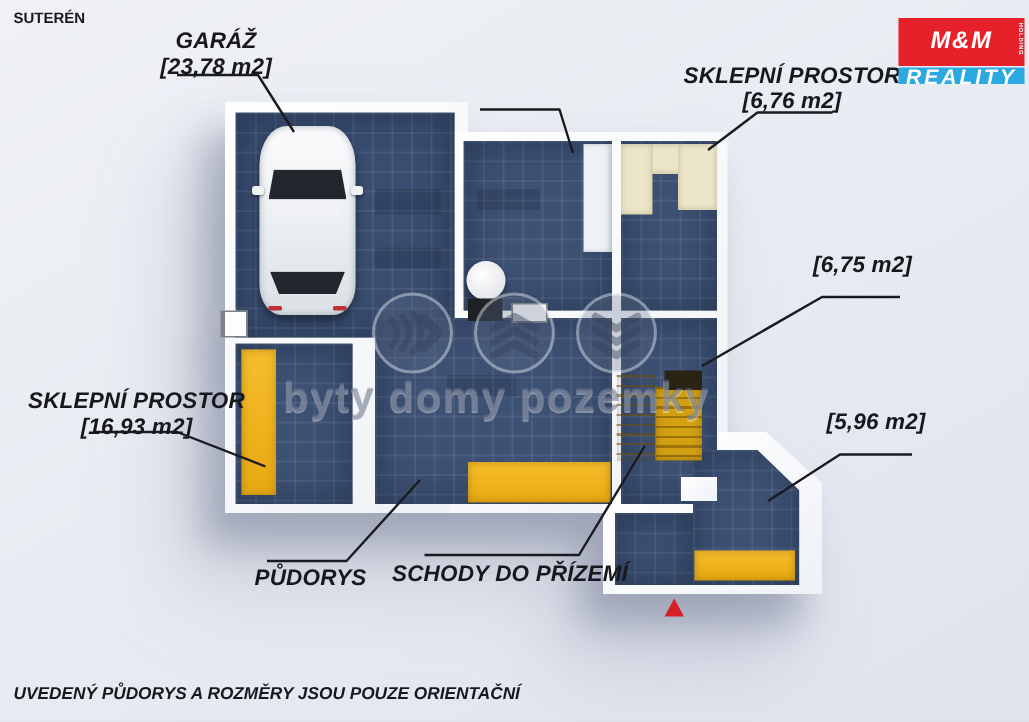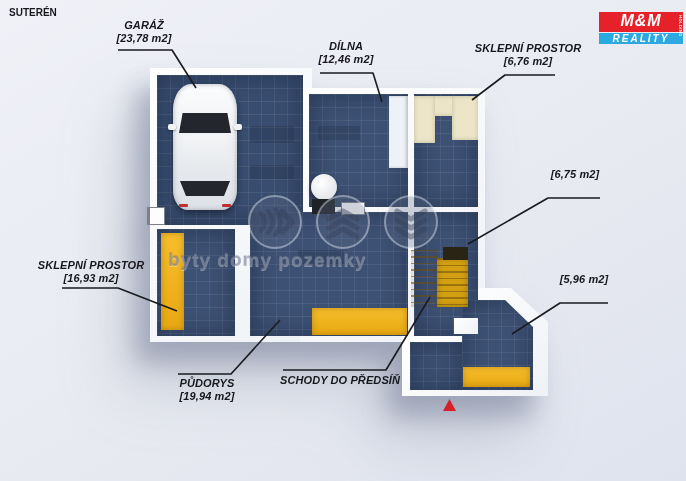--- a/index.html
+++ b/index.html
@@ -30,38 +30,38 @@
   .car-windshield{position:absolute;left:6px;right:6px;top:29px;height:20px;background:#23262d;
     clip-path:polygon(7% 0,93% 0,100% 100%,0 100%);}
   .car-rear-window{position:absolute;left:7px;right:7px;top:97px;height:15px;background:#23262d;
     clip-path:polygon(0 0,100% 0,88% 100%,12% 100%);}
   .car-roof{position:absolute;left:9px;right:9px;top:51px;height:44px;background:linear-gradient(180deg,#f2f4f6,#e3e6ea);border-radius:6px;}
   .car-mirror{position:absolute;top:40px;width:8px;height:6px;background:#f0f2f4;border-radius:2px;box-shadow:0 1px 2px rgba(0,0,0,.4);}
   .car-light{position:absolute;bottom:3px;width:9px;height:3px;background:#c03030;border-radius:1px;}
   
   .watermark{position:absolute;z-index:4;opacity:.8;pointer-events:none;}
   .wm-circles{position:absolute;left:247px;top:194px;display:flex;gap:12px;}
-  .wm-text{position:absolute;left:168px;top:249px;width:350px;
-    font-weight:bold;font-size:19px;letter-spacing:1px;color:rgba(118,128,150,.72);
+  .wm-text{position:absolute;left:156px;top:249px;width:350px;text-align:center;
+    font-weight:bold;font-size:28px;letter-spacing:1px;color:rgba(118,128,150,.72);
     text-shadow:0 1px 0 rgba(255,255,255,.45), 0 -1px 1px rgba(80,92,115,.35);}
   
-  .lbl{position:absolute;z-index:6;font-style:italic;font-weight:bold;font-size:11px;
+  .lbl{position:absolute;z-index:6;font-style:italic;font-weight:bold;font-size:15px;
     line-height:1.16;color:#17181d;text-align:center;letter-spacing:.1px;}
   .title{position:absolute;left:9px;top:7px;z-index:6;font-weight:bold;
     font-size:10px;color:#17181d;}
   .disclaimer{position:absolute;left:9px;top:457px;z-index:6;font-style:italic;font-weight:bold;
     font-size:11.5px;color:#17181d;}
   
   .logo{position:absolute;left:599px;top:12px;width:84px;z-index:6;}
-  .logo-red{position:relative;background:#e62129;height:20px;display:flex;align-items:flex-start;justify-content:center;}
+  .logo-red{position:relative;background:#e62129;height:32px;display:flex;align-items:center;justify-content:center;}
   .logo-mm{font-style:italic;font-weight:bold;font-size:16px;color:#ffffff;letter-spacing:1px;}
   .logo-side{position:absolute;right:1px;top:3px;font-size:4px;line-height:1;color:#ffffff;
     writing-mode:vertical-rl;letter-spacing:.5px;font-weight:bold;}
   .logo-blue{margin-top:1px;background:#2ba9e0;height:11px;display:flex;align-items:center;justify-content:center;
-    font-style:italic;font-weight:bold;font-size:10px;color:#ffffff;letter-spacing:2px;}
+    font-style:italic;font-weight:bold;font-size:14px;color:#ffffff;letter-spacing:2px;}
   
   .overlay{position:absolute;inset:0;z-index:5;pointer-events:none;}
 </style>
 </head>
 <body>
 
 <div id="canvas">
 
   <div class="building">
 
@@ -159,46 +159,42 @@
     </g>
     <polygon points="449.5,399 443,411 456,411" fill="#d61f26"></polygon>
   </svg>
 
   <div class="title">SUTERÉN</div>
 
   <div class="lbl" style="left:85px;top:19px;width:118px;">
     <div>GARÁŽ</div>
     <div>[23,78 m2]</div>
   </div>
-  <div class="lbl" style="left:286px;top:40px;width:120px;">
-    <div>DÍLNA</div>
-    <div>[12,46 m2]</div>
-  </div>
   <div class="lbl" style="left:448px;top:42px;width:160px;">
     <div>SKLEPNÍ PROSTOR</div>
     <div>[6,76 m2]</div>
   </div>
   <div class="lbl" style="left:515px;top:168px;width:120px;">
     <div>[6,75 m2]</div>
   </div>
   <div class="lbl" style="left:12px;top:259px;width:158px;">
     <div>SKLEPNÍ PROSTOR</div>
     <div>[16,93 m2]</div>
   </div>
   <div class="lbl" style="left:494px;top:273px;width:180px;">
     <div>[5,96 m2]</div>
   </div>
   <div class="lbl" style="left:148px;top:377px;width:118px;">
     <div>PŮDORYS</div>
-    <div>[19,94 m2]</div>
   </div>
   <div class="lbl" style="left:260px;top:374px;width:160px;">
-    <div>SCHODY DO PŘEDSÍŇ</div>
-  </div>
-
+    <div>SCHODY DO PŘÍZEMÍ</div>
+  </div>
+
+  <div class="disclaimer">UVEDENÝ PŮDORYS A ROZMĚRY JSOU POUZE ORIENTAČNÍ</div>
 
   <div class="logo">
     <div class="logo-red">
       <span class="logo-mm">M&amp;M</span>
       <span class="logo-side">HOLDING</span>
     </div>
     <div class="logo-blue">REALITY</div>
   </div>
 
 </div>

